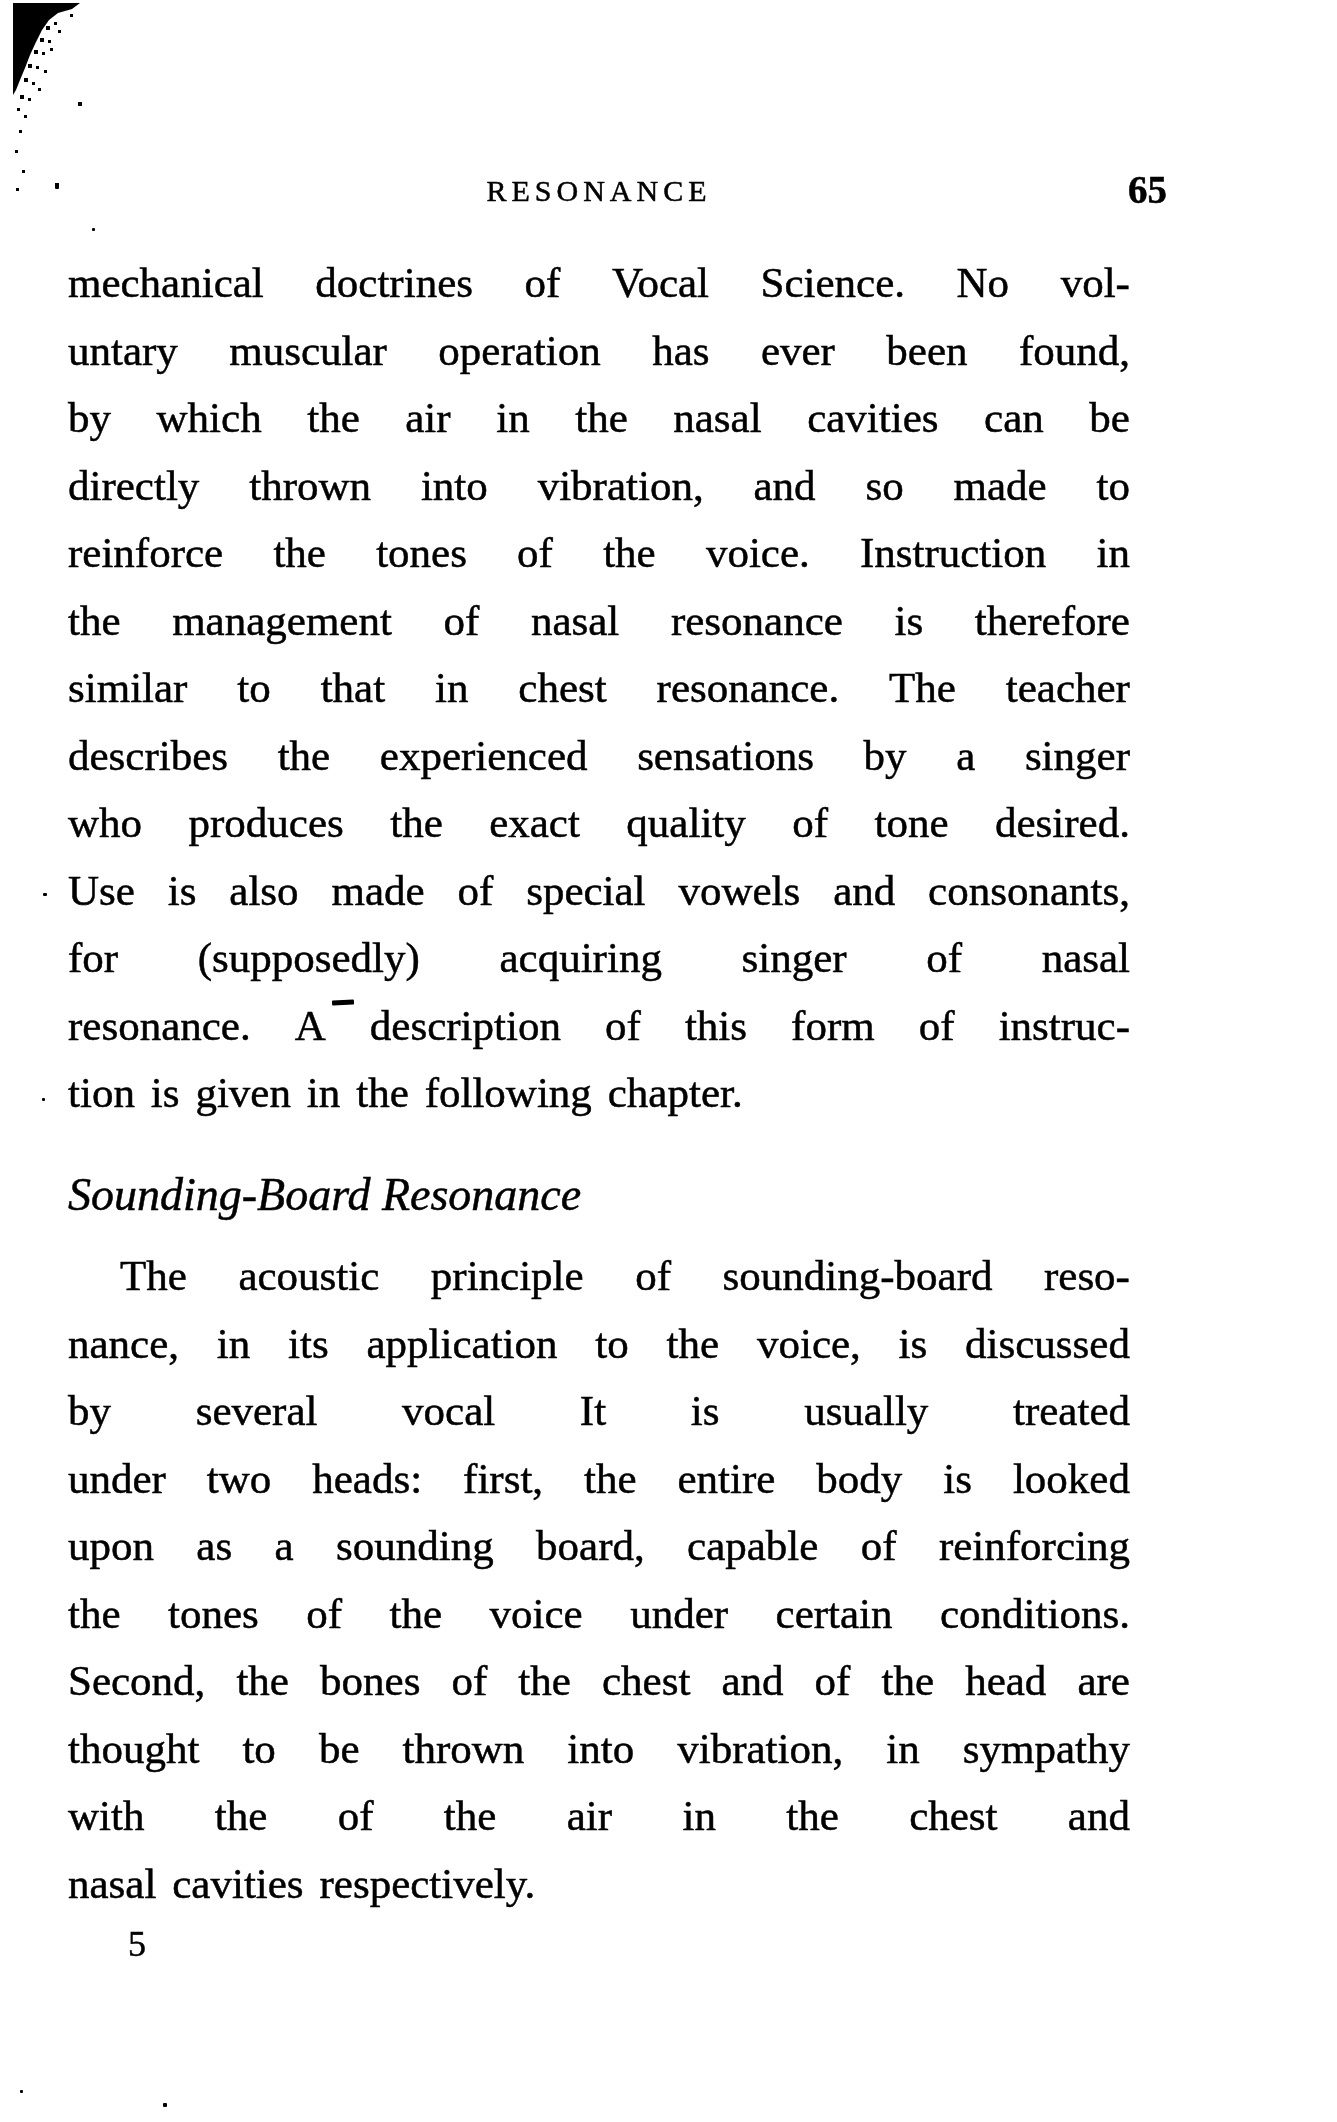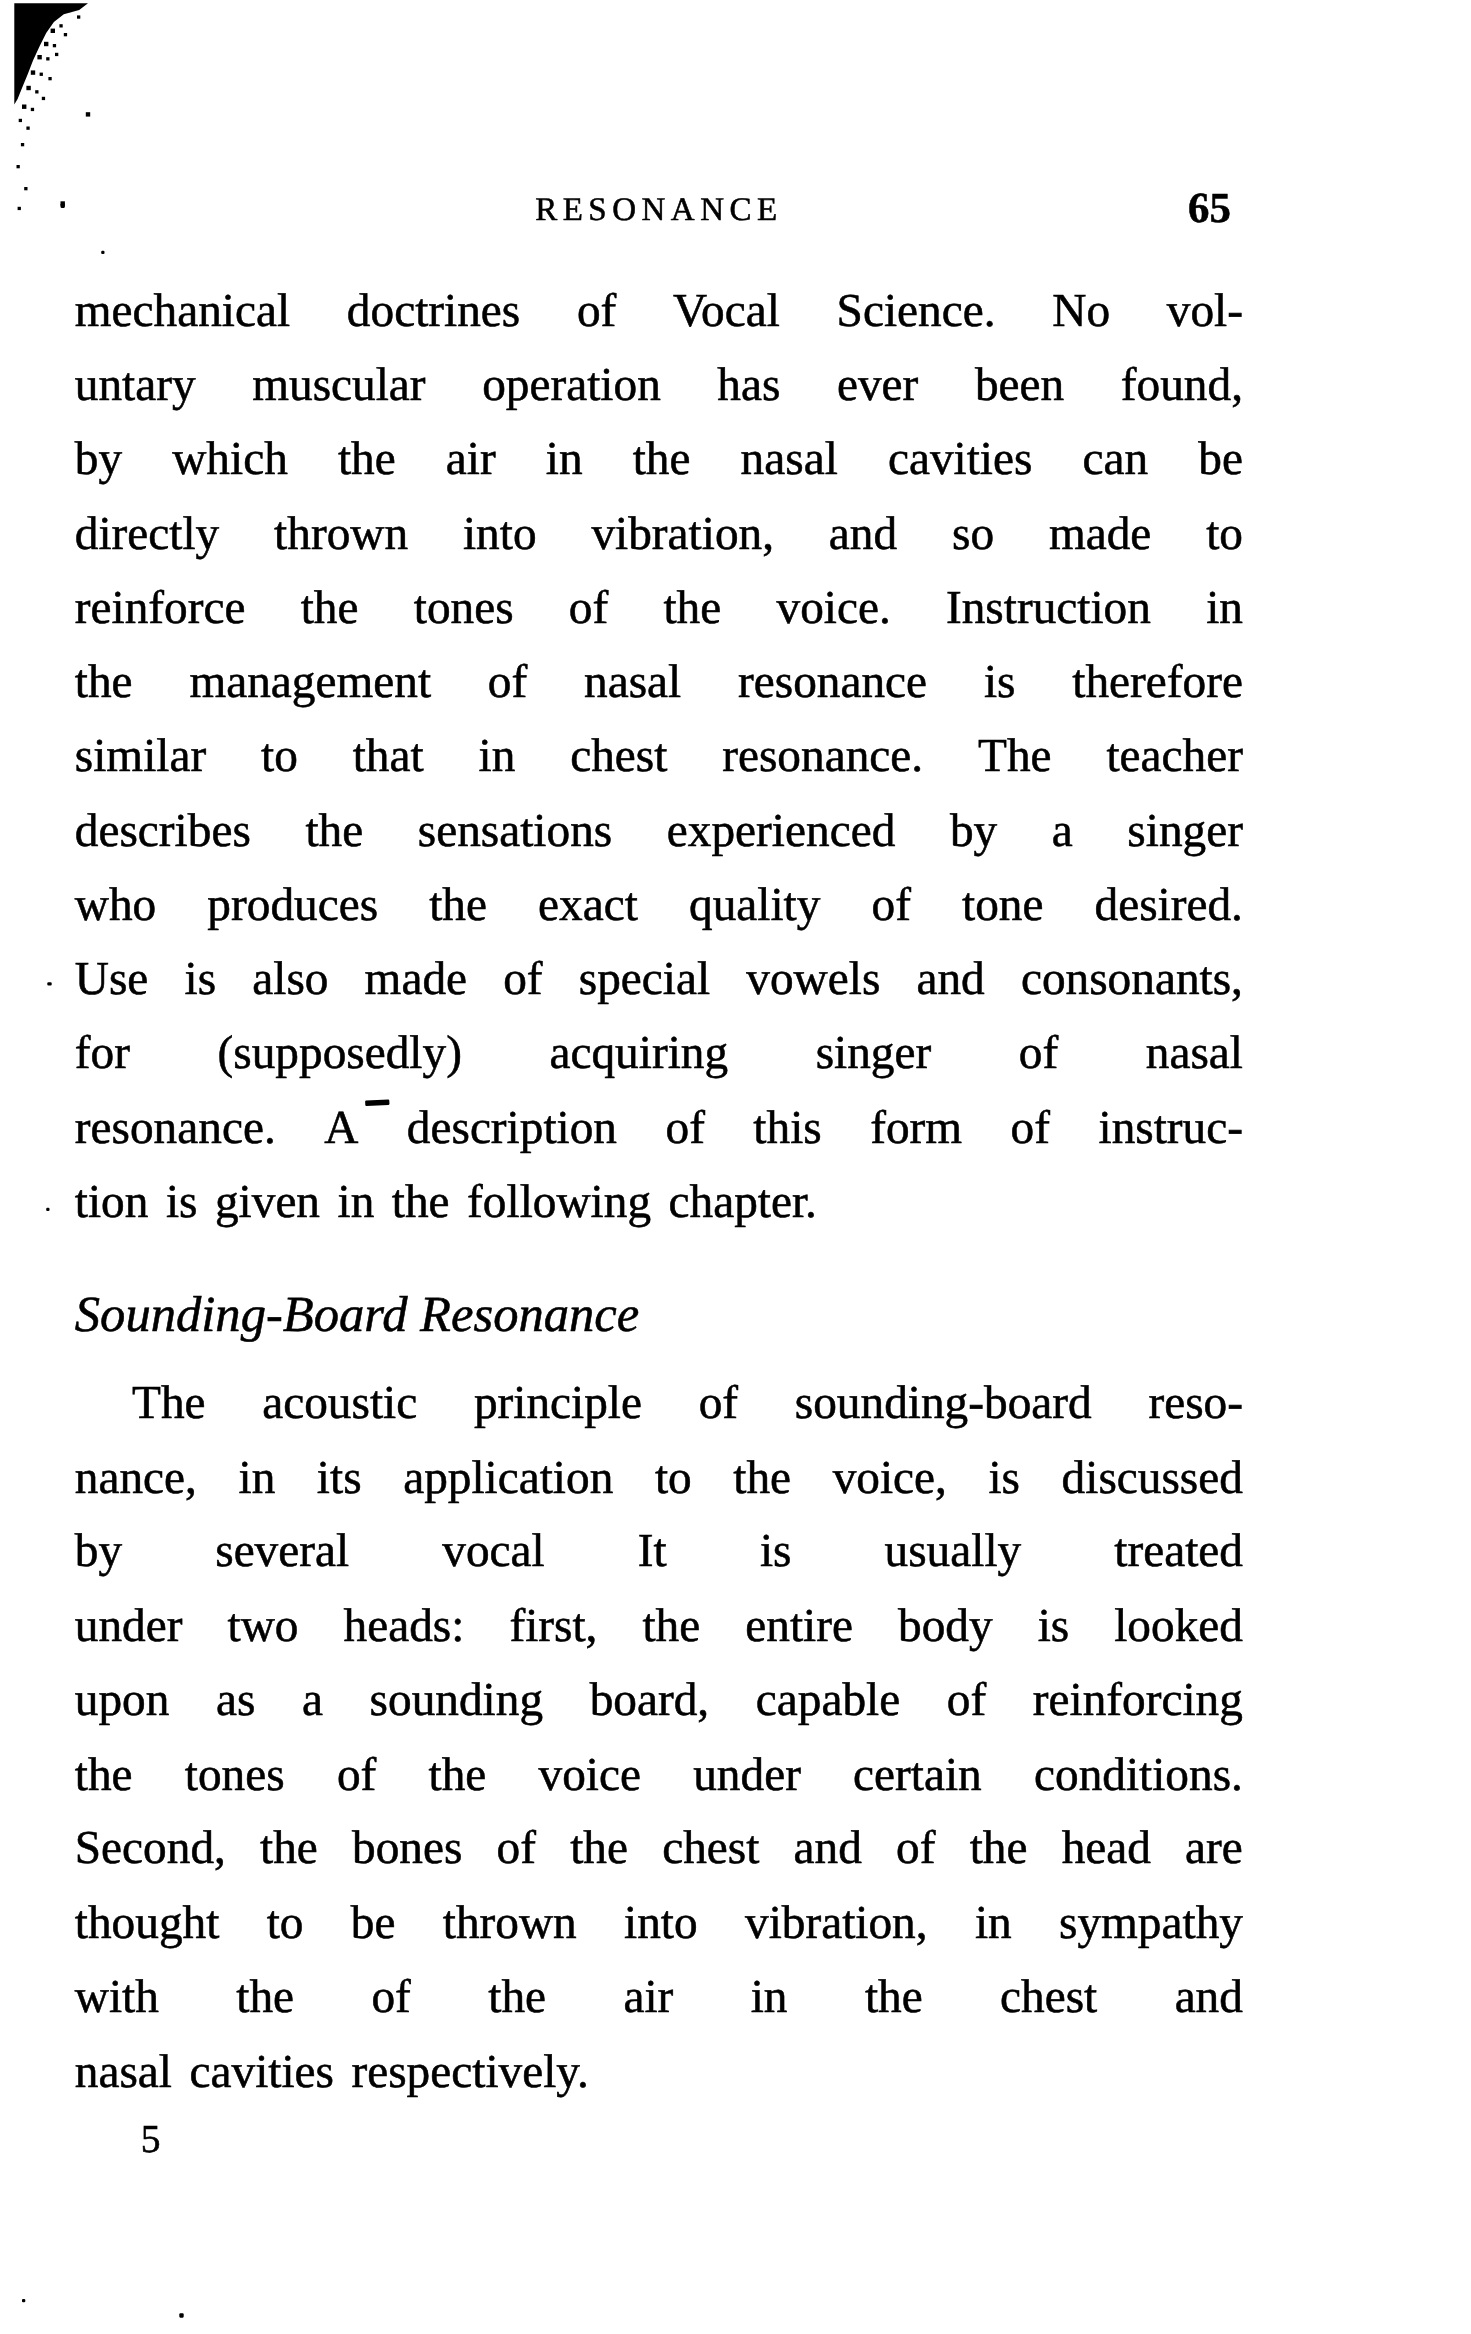--- a/index.html
+++ b/index.html
@@ -17,21 +17,21 @@
   }
   .running-head {
     position: absolute;
     top: 176px; left: 68px; width: 1062px;
     text-align: center;
     font-size: 30px; line-height: 30px;
     letter-spacing: 5px;
   }
   .page-number {
     position: absolute;
-    top: 170px; left: 1080px;
+    top: 170px; left: 1128px;
     font-size: 39px; line-height: 39px;
     font-weight: bold;
   }
   .page-content {
     position: absolute;
     top: 249px; left: 68px; width: 1062px;
     font-size: 43px;
   }
   .paragraph { margin: 0; }
   .line {
@@ -180,22 +180,22 @@
           <span>that</span>
           <span>in</span>
           <span>chest</span>
           <span>resonance.</span>
           <span>The</span>
           <span>teacher</span>
         </div>
         <div class="line line-just">
           <span>describes</span>
           <span>the</span>
+          <span>experienced</span>
           <span>sensations</span>
-          <span>experienced</span>
           <span>by</span>
           <span>a</span>
           <span>singer</span>
         </div>
         <div class="line line-just">
           <span>who</span>
           <span>produces</span>
           <span>the</span>
           <span>exact</span>
           <span>quality</span>

